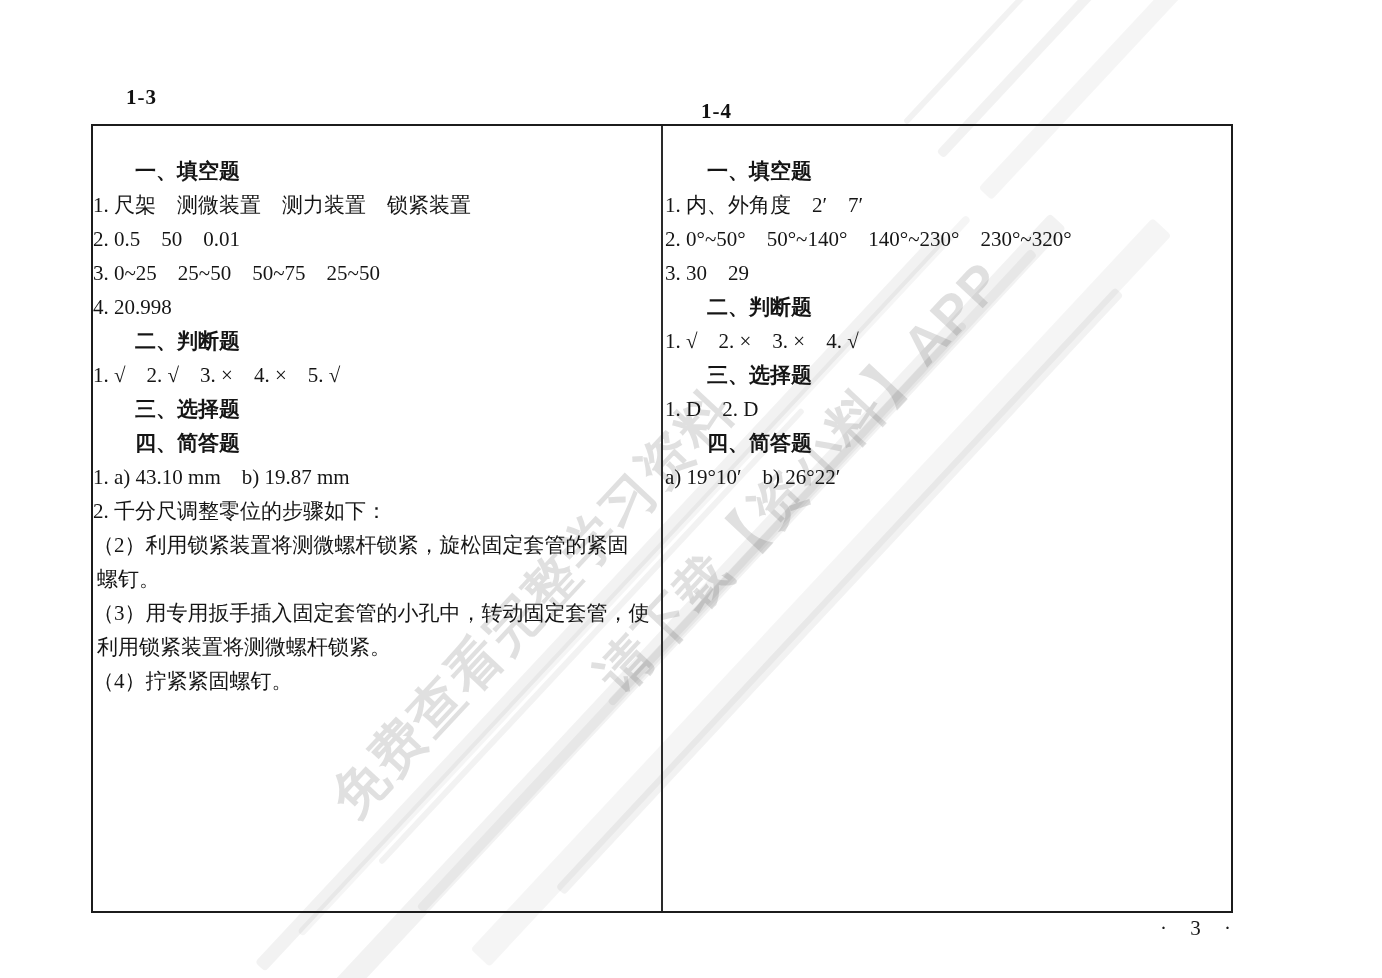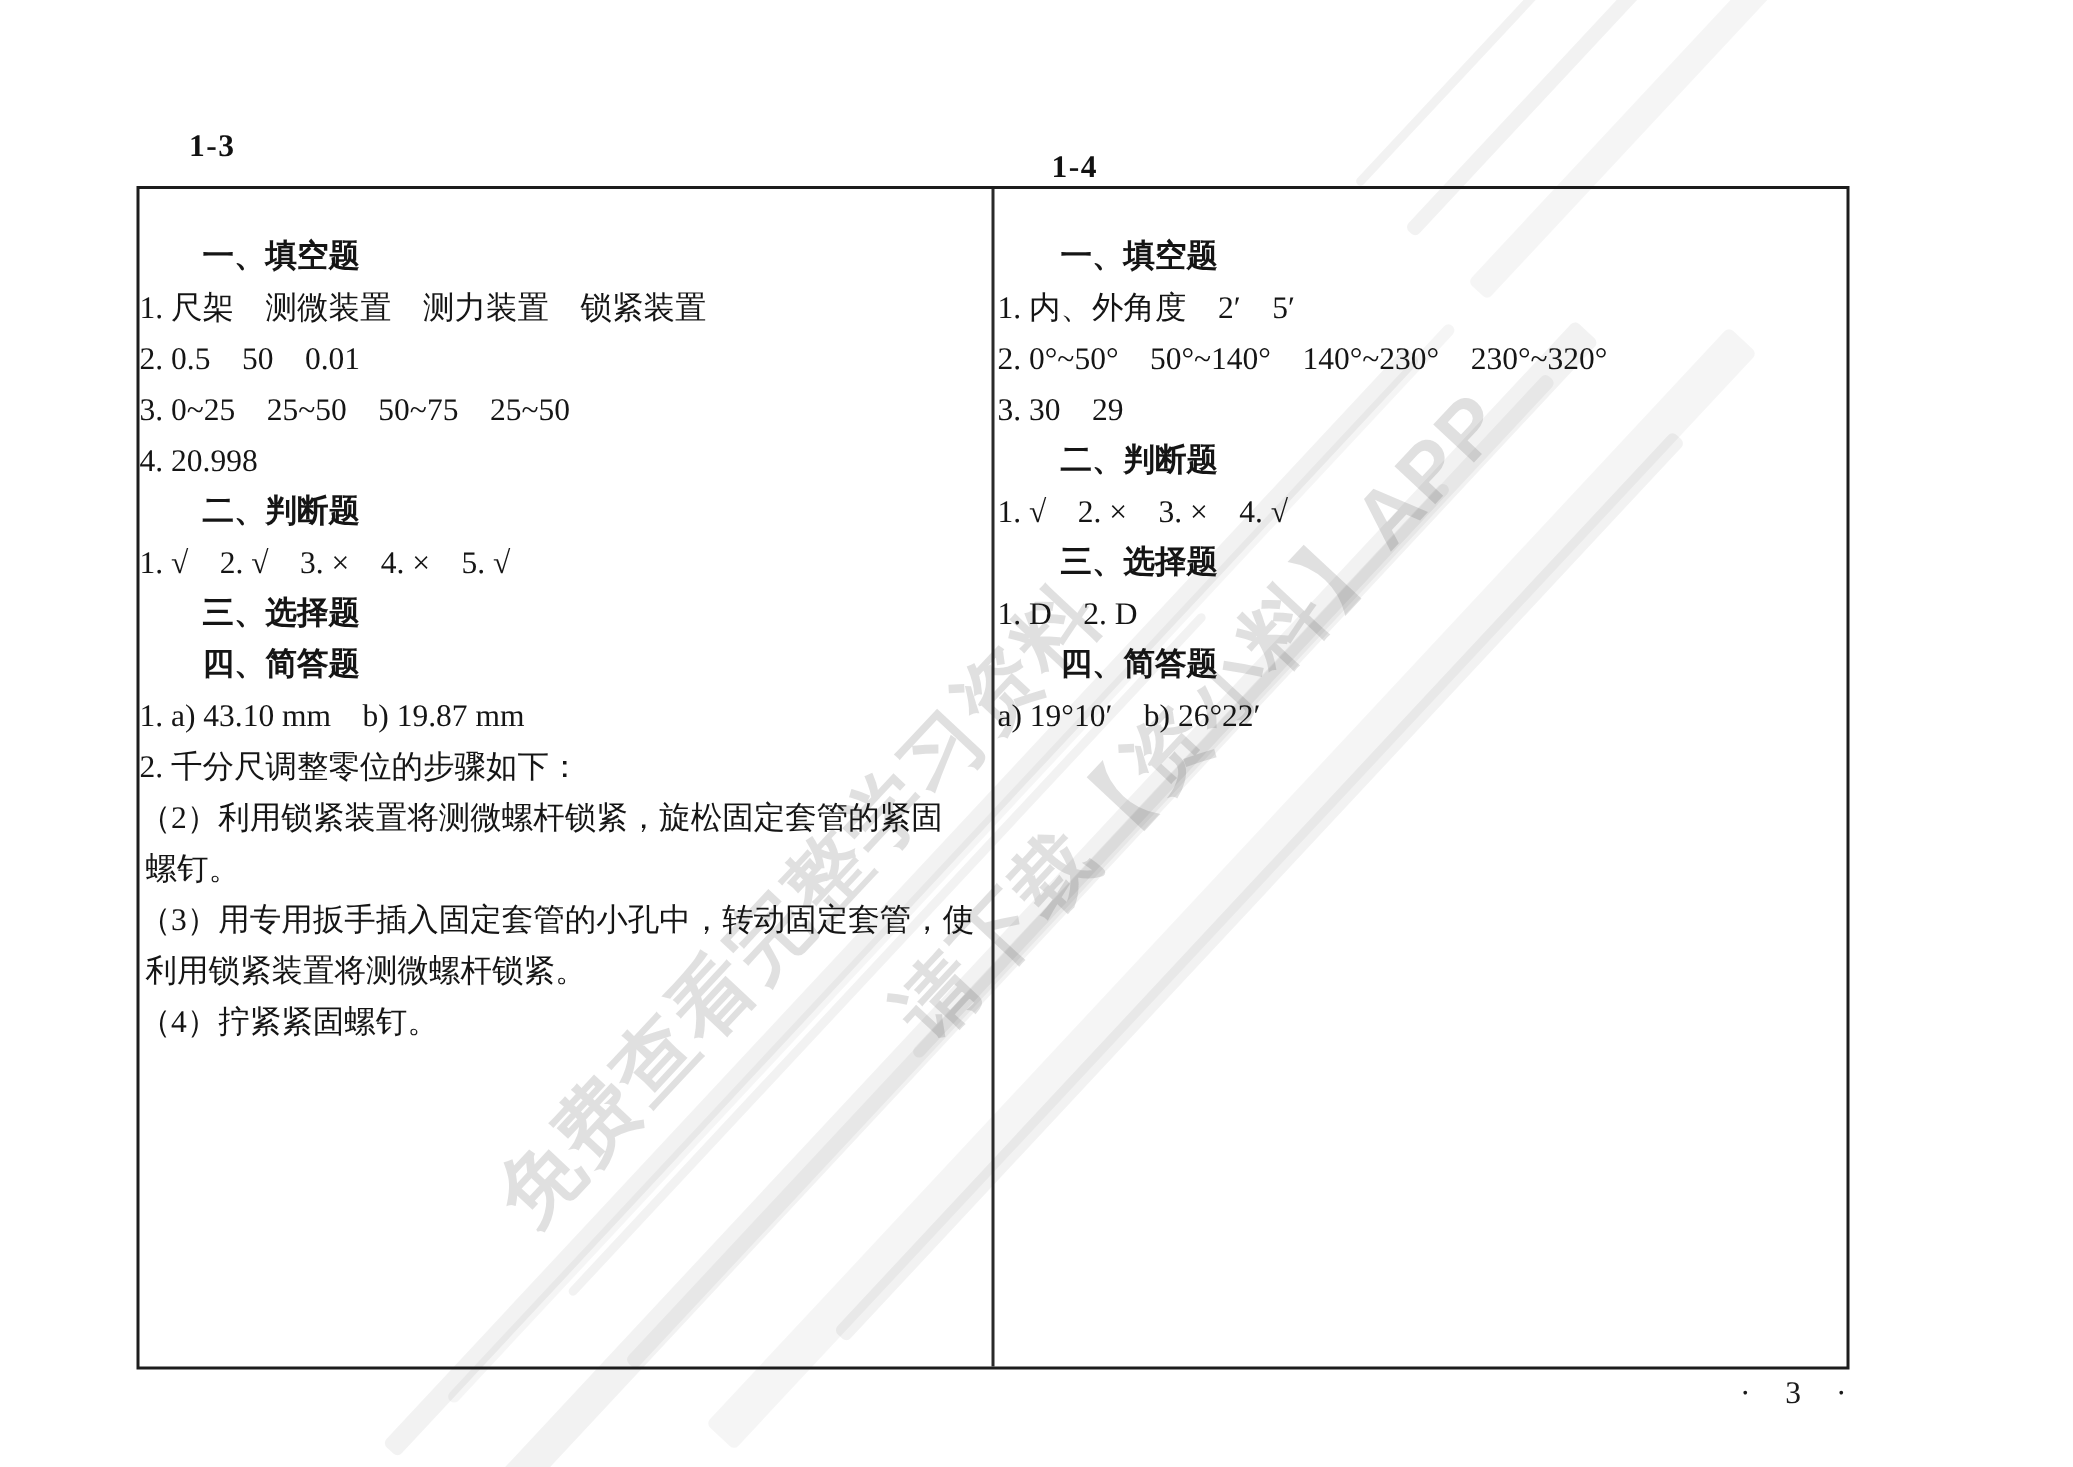--- a/index.html
+++ b/index.html
@@ -90,21 +90,21 @@
         <div class="line item">2. 千分尺调整零位的步骤如下：</div>
         <div class="line item">（2）利用锁紧装置将测微螺杆锁紧，旋松固定套管的紧固</div>
         <div class="line flush">螺钉。</div>
         <div class="line item">（3）用专用扳手插入固定套管的小孔中，转动固定套管，使</div>
         <div class="line flush">利用锁紧装置将测微螺杆锁紧。</div>
         <div class="line item">（4）拧紧紧固螺钉。</div>
       </div>
     <div class="divider"></div>
     <div class="col col-right">
         <div class="line heading">一、填空题</div>
-        <div class="line item">1. 内、外角度　2′　5′</div>
+        <div class="line item">1. 内、外角度　2′　7′</div>
         <div class="line item">2. 0°~50°　50°~140°　140°~230°　230°~320°</div>
         <div class="line item">3. 30　29</div>
         <div class="line heading">二、判断题</div>
         <div class="line item">1. √　2. ×　3. ×　4. √</div>
         <div class="line heading">三、选择题</div>
         <div class="line item">1. D　2. D</div>
         <div class="line heading">四、简答题</div>
         <div class="line item">a) 19°10′　b) 26°22′</div>
       </div>
   </div>

